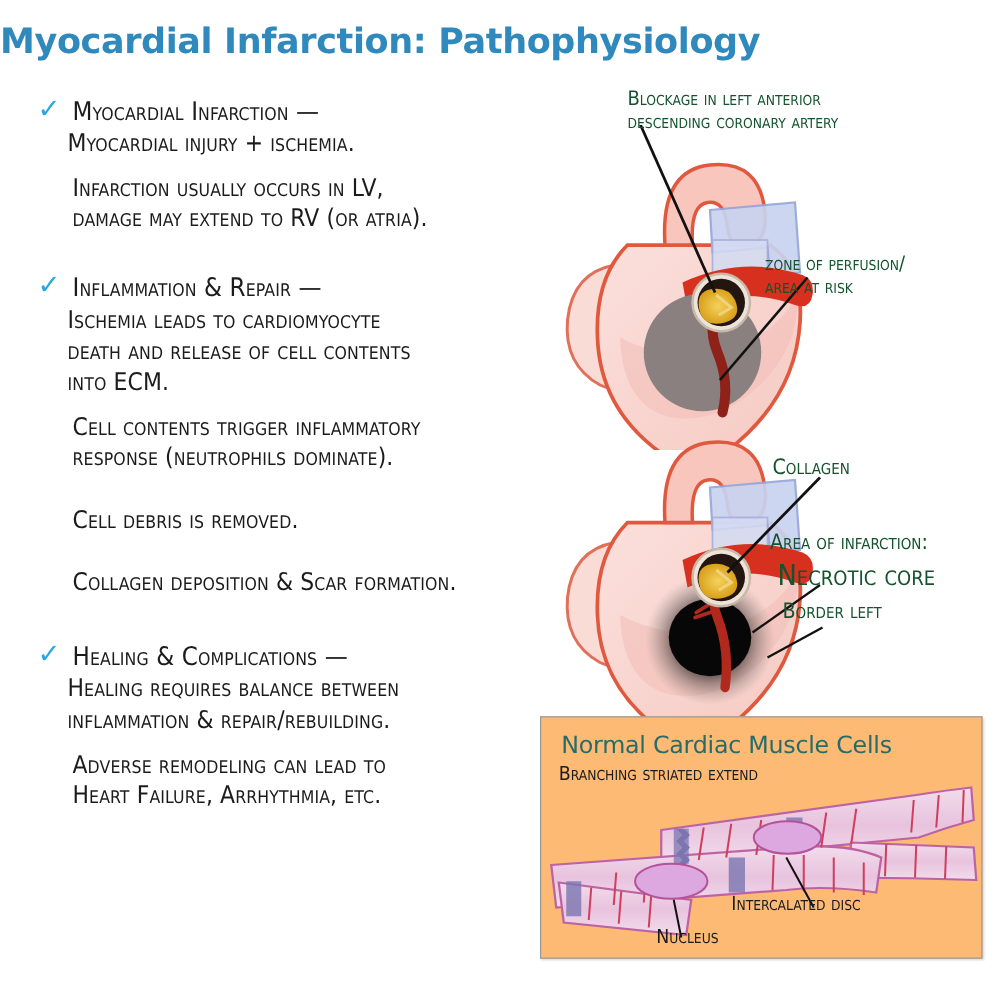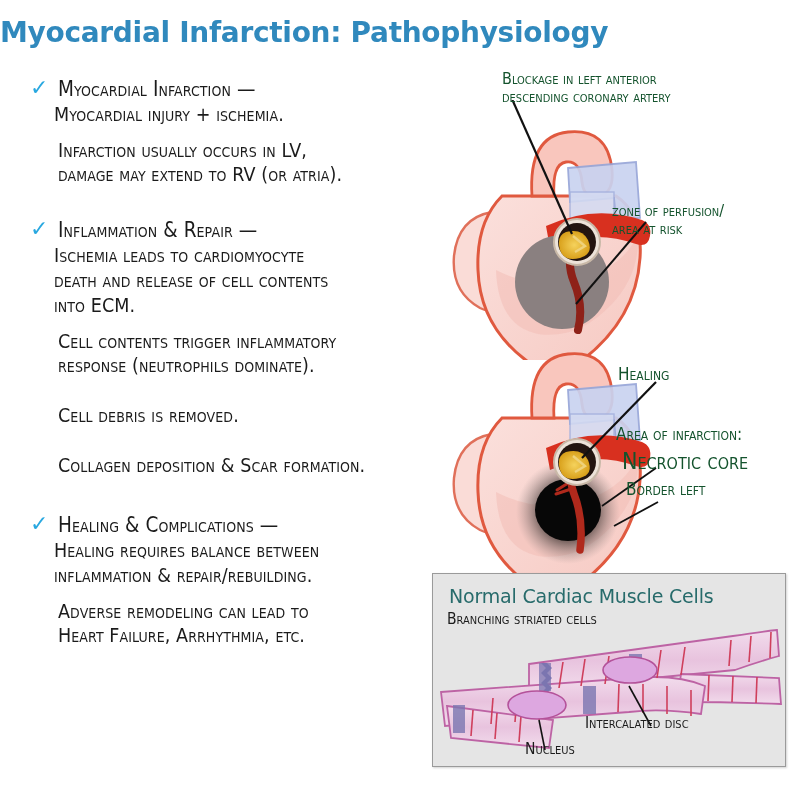--- a/index.html
+++ b/index.html
@@ -86,21 +86,21 @@
     line-height: 18px;
     font-weight: 500;
     white-space: pre;
   }
 
   
   #cell-inset {
     position: absolute;
     left: 432px; top: 573px;
     width: 352px; height: 192px;
-    background: #e5e5e5;
+    background: #fdba74;
     border: 1px solid #9a9a9a;
     box-shadow: 1px 1px 2px rgba(0,0,0,0.18);
     overflow: hidden;
   }
   #inset-title {
     position: absolute;
     left: 16px; top: 11px;
     color: #276b6b;
     font-family: "DejaVu Sans", sans-serif;
     font-size: 19px;
@@ -235,21 +235,21 @@
     <circle cx="137" cy="132" r="23" fill="#ede3d9" stroke="#c9b9a8" stroke-width="2"></circle>
     <circle cx="137" cy="132" r="19" fill="#231510"></circle>
     <path d="M 126 122 q 16 -4 22 8 q 6 14 -8 18 q -16 4 -20 -8 q -4 -14 6 -18 z" fill="url(#plaqB)"></path>
     <path d="M 133 126 l 12 10 l -10 6" fill="none" stroke="#efd27a" stroke-width="2.4"></path>
 
     <line x1="216" y1="52" x2="142" y2="128" stroke="#111" stroke-width="2.2"></line>
     <line x1="216" y1="138" x2="162" y2="176" stroke="#111" stroke-width="1.8"></line>
     <line x1="218" y1="172" x2="174" y2="196" stroke="#111" stroke-width="1.8"></line>
   </svg>
 
-  <div class="anno" style="left:618px; top:365px; font-size:17px;">Healing</div>
+  <div class="anno" style="left:618px; top:365px; font-size:17px;">Collagen</div>
   <div class="anno" style="left:616px; top:425px; font-size:17px;">Area of infarction:</div>
   <div class="anno" style="left:622px; top:452px; font-size:23px;">Necrotic core</div>
   <div class="anno" style="left:626px; top:480px; font-size:17px;">Border left</div>
 
   <div id="cell-inset">
     <div id="inset-title">Normal Cardiac Muscle Cells</div>
 
     <svg width="352" height="192" viewBox="0 0 352 192" style="position:absolute;left:0;top:0">
       <defs>
         <linearGradient id="fiber" x1="0" y1="0" x2="0" y2="1">
@@ -314,18 +314,18 @@
         <rect x="20" y="131" width="12" height="28" opacity="0.8"></rect>
       </g>
 
       <ellipse cx="197" cy="96" rx="27" ry="13" fill="#dda7e0" stroke="#b4529a" stroke-width="1.6"></ellipse>
       <ellipse cx="104" cy="131" rx="29" ry="14" fill="#dda7e0" stroke="#b4529a" stroke-width="1.6"></ellipse>
 
       <line x1="196" y1="112" x2="218" y2="152" stroke="#111" stroke-width="1.6"></line>
       <line x1="106" y1="146" x2="112" y2="176" stroke="#111" stroke-width="1.6"></line>
     </svg>
 
-    <div class="inset-anno" style="left:14px; top:36px;">Branching striated cells</div>
+    <div class="inset-anno" style="left:14px; top:36px;">Branching striated extend</div>
     <div class="inset-anno" style="left:152px; top:140px;">Intercalated disc</div>
     <div class="inset-anno" style="left:92px; top:166px;text-align:center;">Nucleus</div>
   </div>
 
 </div>
 
 </body></html>

